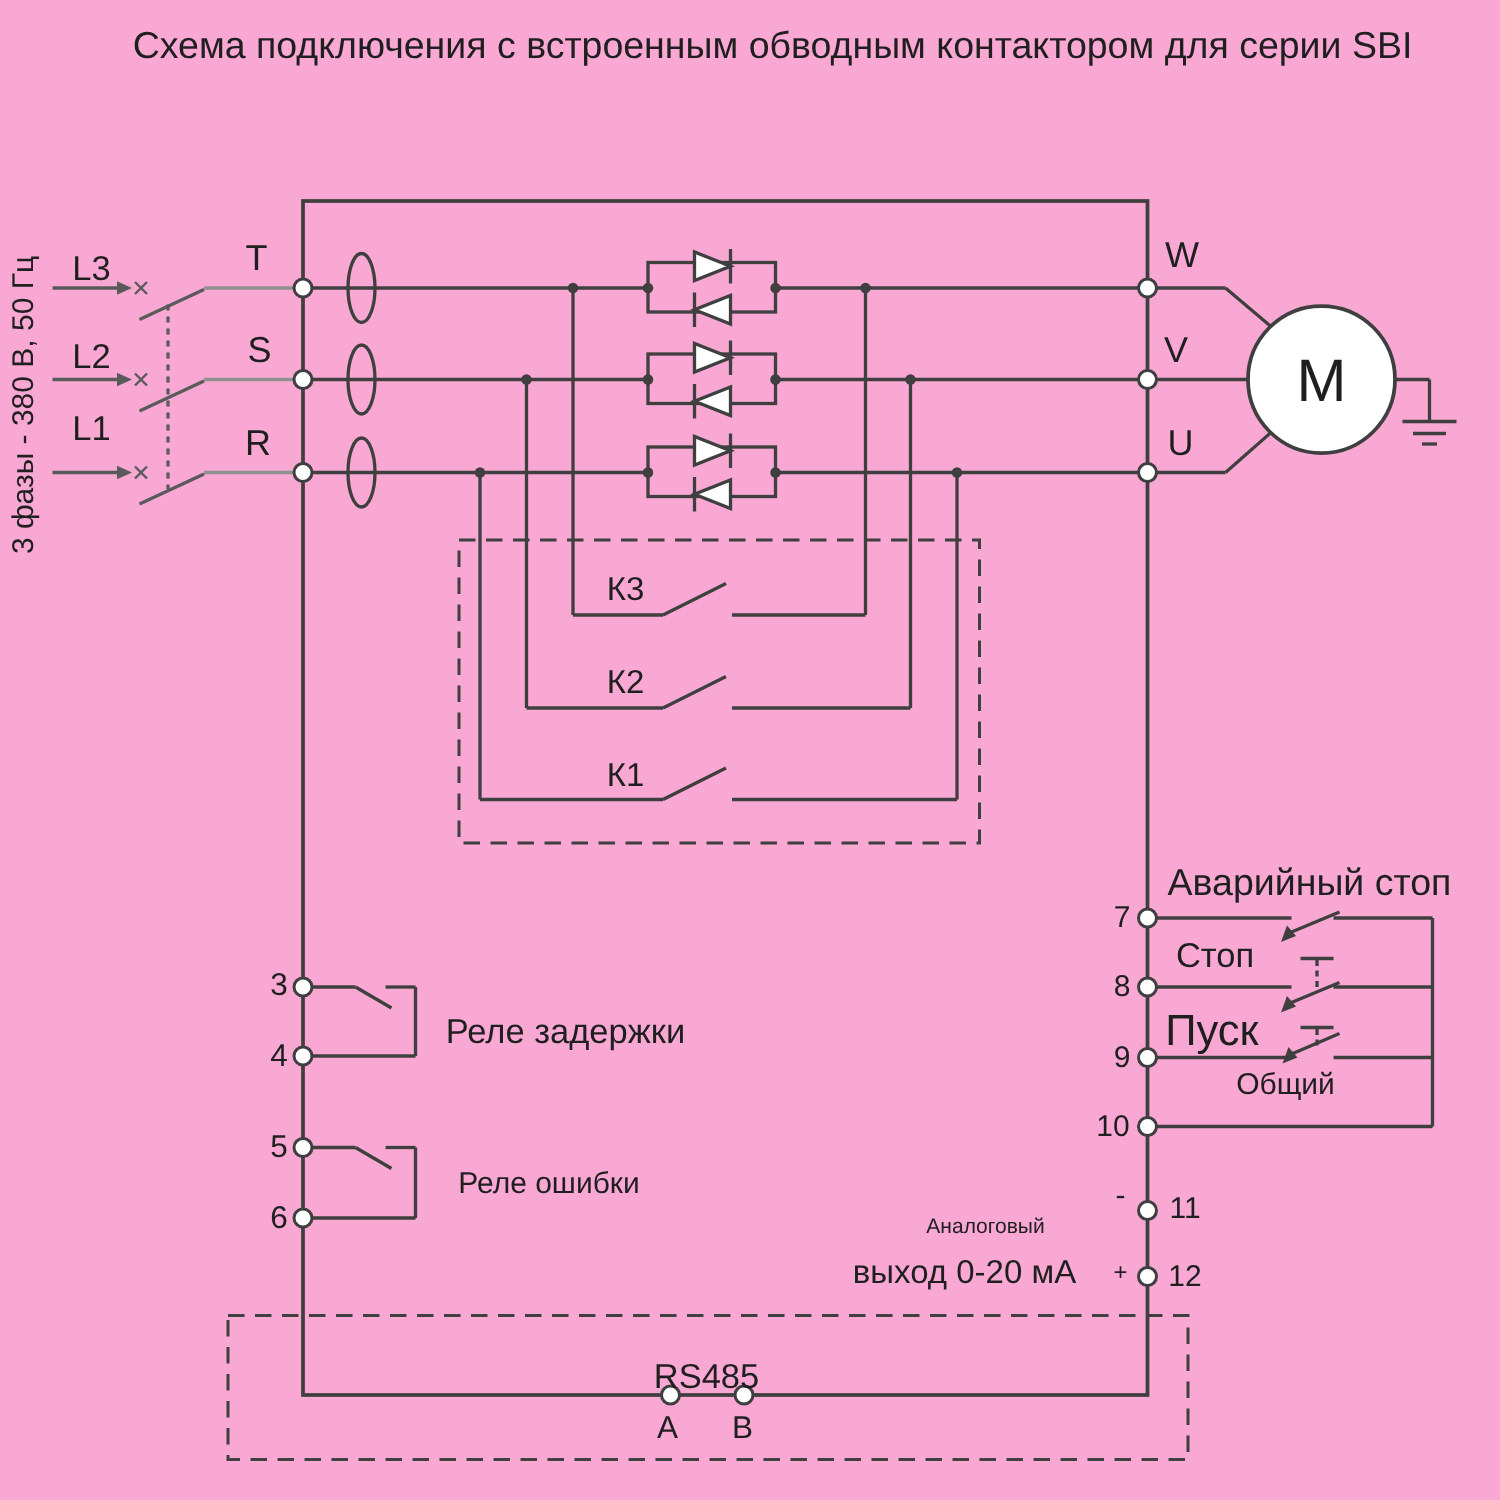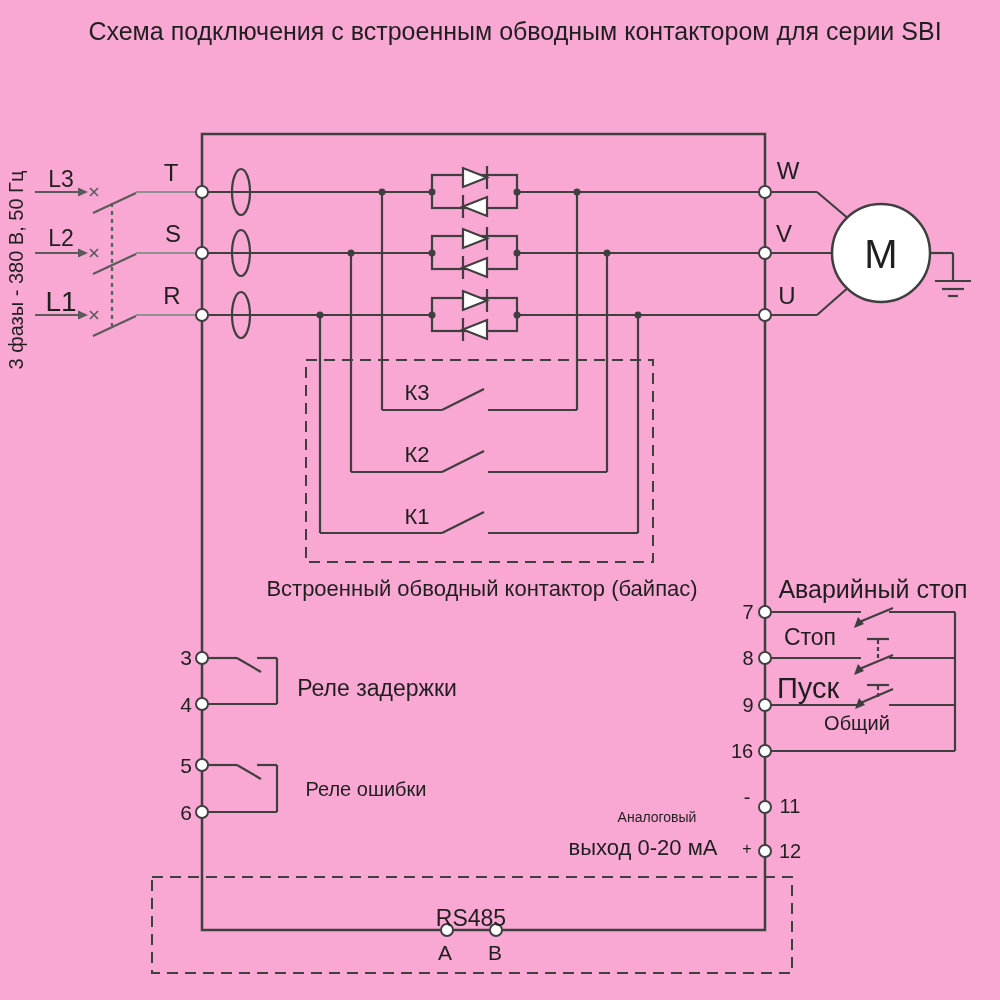--- a/index.html
+++ b/index.html
@@ -199,53 +199,52 @@
     </g>
   </g>
 </svg>
 
 <div class="lbl" style="left:515px;top:31px;font-size:25px">Схема подключения с встроенным обводным контактором для серии SBI</div>
 
 <div class="lbl rot" style="left:16px;top:270px;font-size:20px">3 фазы - 380 В, 50 Гц</div>
 
 <div class="lbl" style="left:61px;top:179px;font-size:23px">L3</div>
 <div class="lbl" style="left:61px;top:238px;font-size:23px">L2</div>
-<div class="lbl" style="left:61px;top:302px;font-size:28px">L1</div>
+<div class="lbl" style="left:61px;top:286px;font-size:23px">L1</div>
 
 <div class="lbl" style="left:171px;top:173px;font-size:24px">T</div>
 <div class="lbl" style="left:173px;top:234px;font-size:24px">S</div>
 <div class="lbl" style="left:172px;top:296px;font-size:24px">R</div>
 
 <div class="lbl" style="left:788px;top:171px;font-size:24px">W</div>
 <div class="lbl" style="left:784px;top:234px;font-size:24px">V</div>
 <div class="lbl" style="left:787px;top:296px;font-size:24px">U</div>
 
 <div class="lbl big" style="left:881px;top:254px">M</div>
 
 <div class="lbl" style="left:417px;top:393px">К3</div>
 <div class="lbl" style="left:417px;top:455px">К2</div>
 <div class="lbl" style="left:417px;top:517px">К1</div>
-<div class="lbl" style="left:482px;top:589px">Встроенный обводный контактор (байпас)</div>
 
 <div class="lbl" style="left:186px;top:657px;font-size:21px">3</div>
 <div class="lbl" style="left:186px;top:704px;font-size:21px">4</div>
 <div class="lbl" style="left:377px;top:688px;font-size:23px">Реле задержки</div>
 
 <div class="lbl" style="left:186px;top:765px;font-size:21px">5</div>
 <div class="lbl" style="left:186px;top:812px;font-size:21px">6</div>
 <div class="lbl" style="left:366px;top:789px;font-size:20px">Реле ошибки</div>
 
 <div class="lbl" style="left:873px;top:589px;font-size:25px">Аварийный стоп</div>
 <div class="lbl" style="left:748px;top:612px;font-size:20px">7</div>
 <div class="lbl" style="left:810px;top:637px;font-size:23px">Стоп</div>
 <div class="lbl" style="left:748px;top:658px;font-size:20px">8</div>
 <div class="lbl" style="left:808px;top:688px;font-size:29px">Пуск</div>
 <div class="lbl" style="left:748px;top:705px;font-size:20px">9</div>
 <div class="lbl" style="left:857px;top:723px;font-size:20px">Общий</div>
-<div class="lbl" style="left:742px;top:751px;font-size:20px">16</div>
+<div class="lbl" style="left:742px;top:751px;font-size:20px">10</div>
 
 <div class="lbl" style="left:657px;top:817px;font-size:14px">Аналоговый</div>
 <div class="lbl" style="left:643px;top:848px;font-size:22px">выход 0-20 мА</div>
 <div class="lbl" style="left:747px;top:797px;font-size:20px">-</div>
 <div class="lbl" style="left:790px;top:806px;font-size:20px">11</div>
 <div class="lbl" style="left:747px;top:849px;font-size:16px">+</div>
 <div class="lbl" style="left:790px;top:851px;font-size:20px">12</div>
 
 <div class="lbl" style="left:471px;top:918px;font-size:23px">RS485</div>
 <div class="lbl" style="left:445px;top:952px;font-size:21px">A</div>

